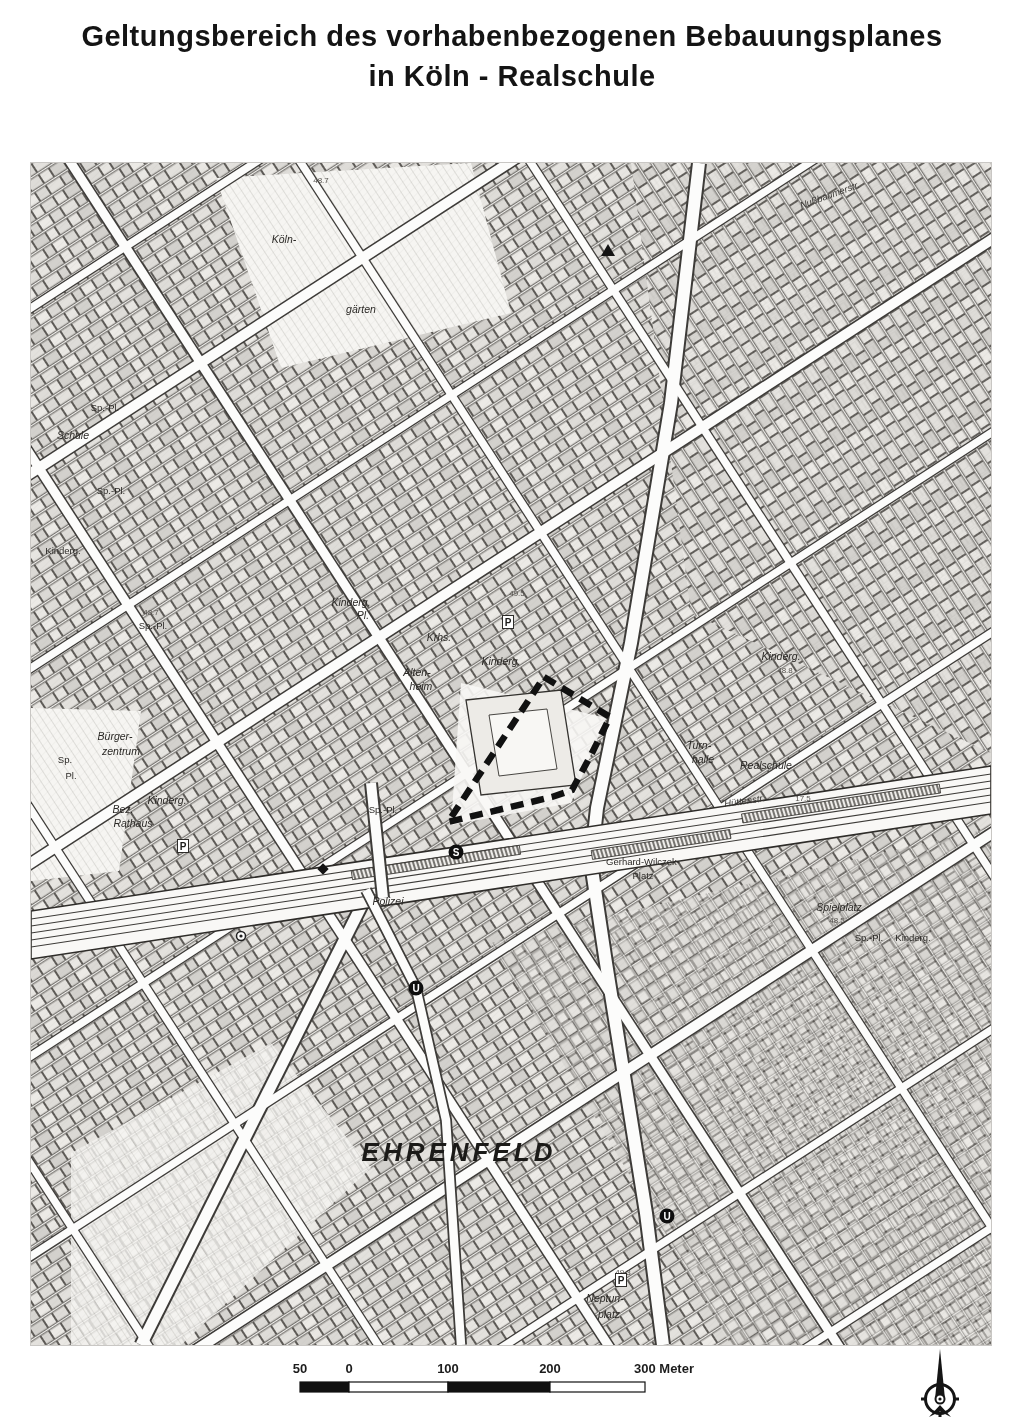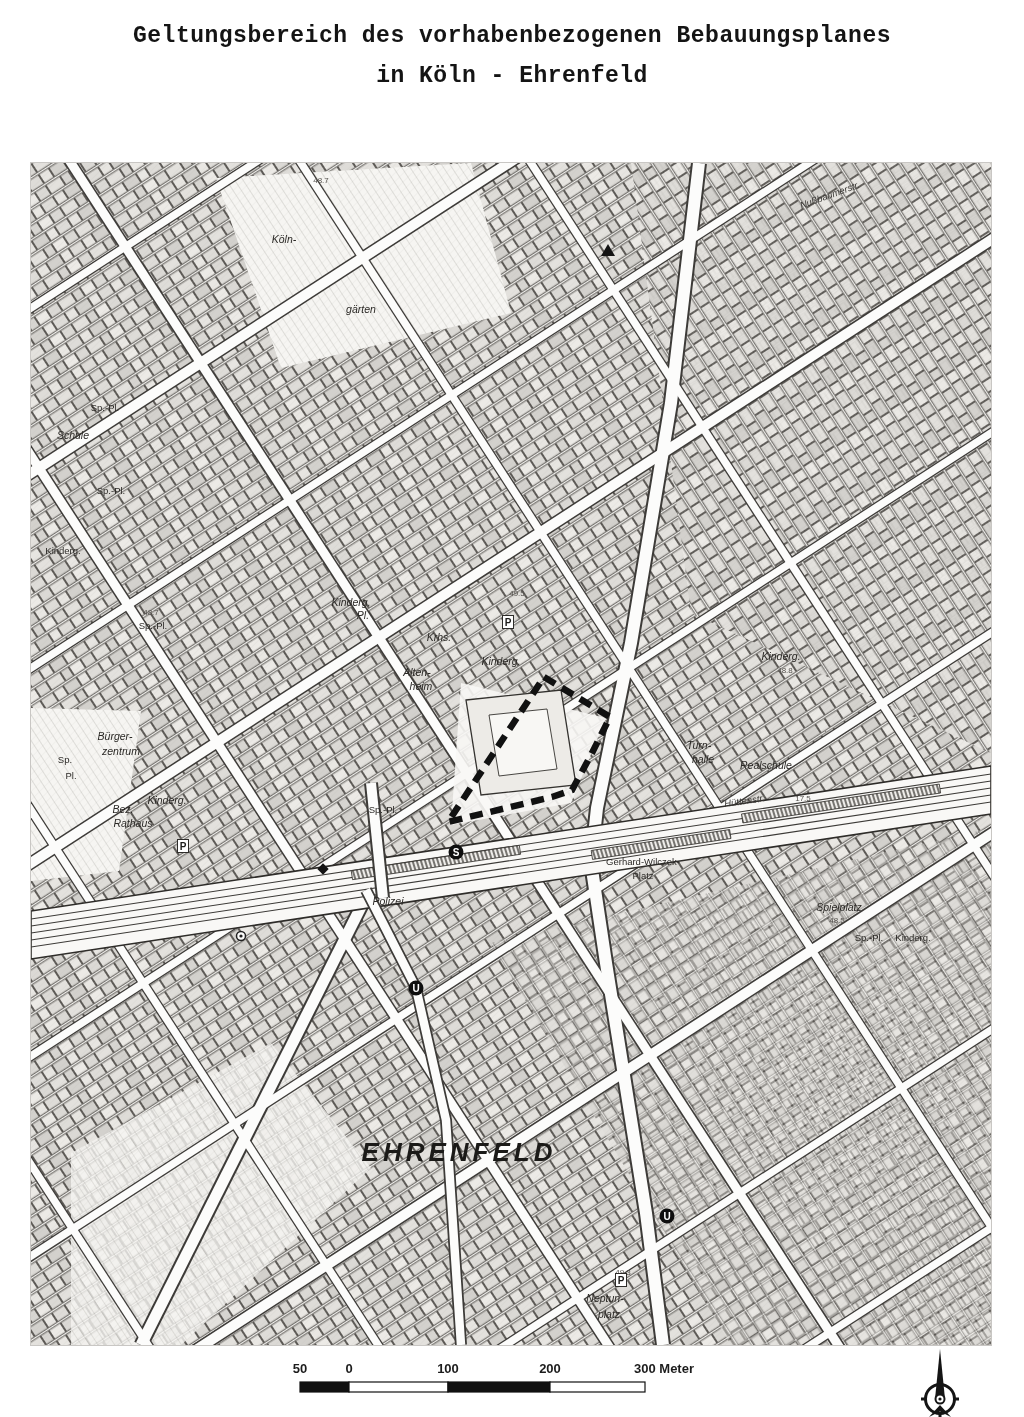--- a/index.html
+++ b/index.html
@@ -1,40 +1,40 @@
 <!DOCTYPE html>
 <html><head>
 <meta charset="utf-8">
 <style>
   html,body{margin:0;padding:0;background:#ffffff;}
   body{width:1024px;height:1417px;position:relative;overflow:hidden;
        font-family:"Liberation Sans",sans-serif;color:#161616;}
   .title-block{position:absolute;left:0;top:16px;width:1024px;text-align:center;}
-  .title-line{font-size:23px;font-weight:bold;line-height:40px;color:#141414;
-              font-family:Liberation Mono, monospace;letter-spacing:0.5px;}
+  .title-line{font-size:29px;font-weight:bold;line-height:40px;color:#141414;
+              font-family:Liberation Sans, sans-serif;letter-spacing:0.5px;}
   .map-wrap{position:absolute;left:30px;top:162px;width:960px;height:1182px;
             border:1px solid #c9c7c4;background:#f4f3f1;}
   .footer{position:absolute;left:0;top:1349px;width:904px;height:68px;}
   
   text{font-family:"Liberation Sans",sans-serif;}
   .it{font-style:italic;font-size:10.5px;fill:#2b2926;}
   .sm{font-size:9.5px;fill:#2b2926;}
   .el{font-size:8px;fill:#55524e;}
   .st{font-style:italic;font-size:9.5px;fill:#3a3835;}
   .big{font-style:italic;font-weight:700;font-size:26px;letter-spacing:4px;fill:#1b1a18;}
   .stn{font-weight:700;font-size:10px;fill:#ffffff;}
   .pl{font-weight:700;font-size:10px;fill:#1d1c1a;}
   .sb{font-weight:700;font-size:13px;fill:#1c1c1c;}
 </style>
 </head>
 <body>
 
 <div class="title-block">
   <div class="title-line">Geltungsbereich des vorhabenbezogenen Bebauungsplanes</div>
-  <div class="title-line">in Köln - Ehrenfeld</div>
+  <div class="title-line">in Köln - Realschule</div>
 </div>
 
 <div class="map-wrap">
 <svg id="mapsvg" width="960" height="1182" viewBox="0 0 960 1182" xmlns="http://www.w3.org/2000/svg">
   <defs>
     <pattern id="pa" width="54" height="26" patternUnits="userSpaceOnUse" patternTransform="rotate(-33)">
       <rect width="54" height="26" fill="#f2f1ee"></rect>
       <rect x="0.5" y="0.8" width="16" height="10.5" fill="#e3e1dd" stroke="#4e4b47" stroke-width="0.9"></rect>
       <rect x="17.5" y="0.8" width="9" height="10.5" fill="#d7d5d1" stroke="#4e4b47" stroke-width="0.9"></rect>
       <rect x="27.5" y="0.8" width="13" height="10.5" fill="#eceae6" stroke="#4e4b47" stroke-width="0.9"></rect>

